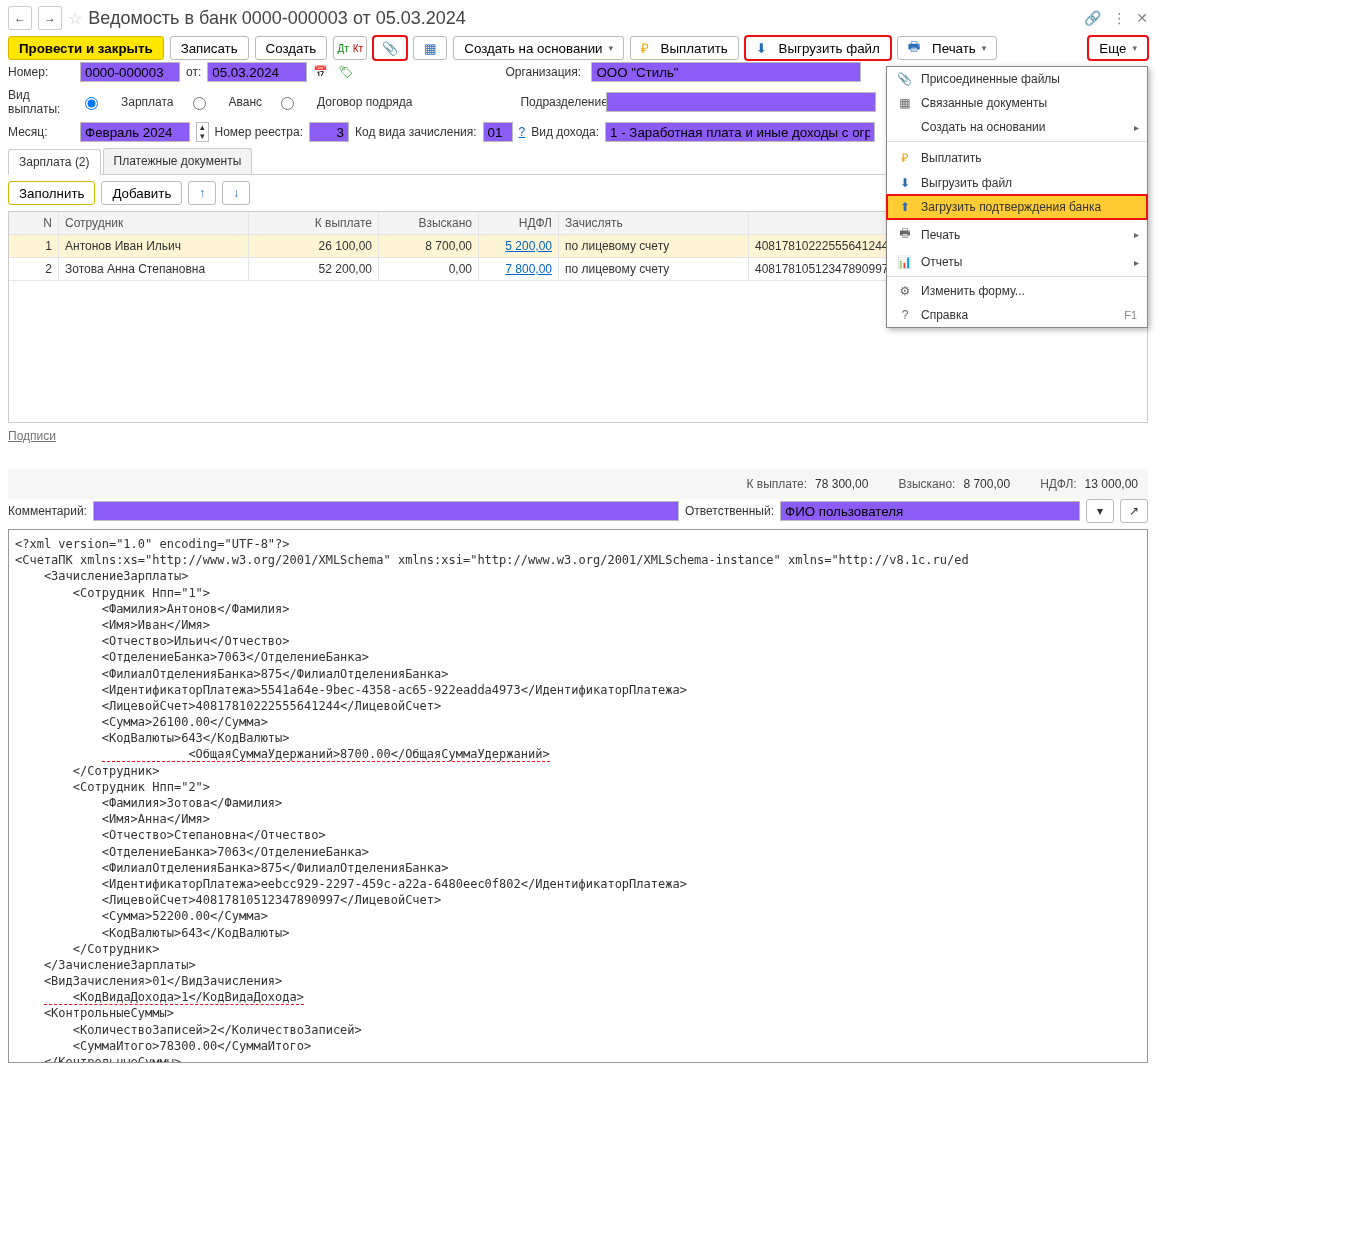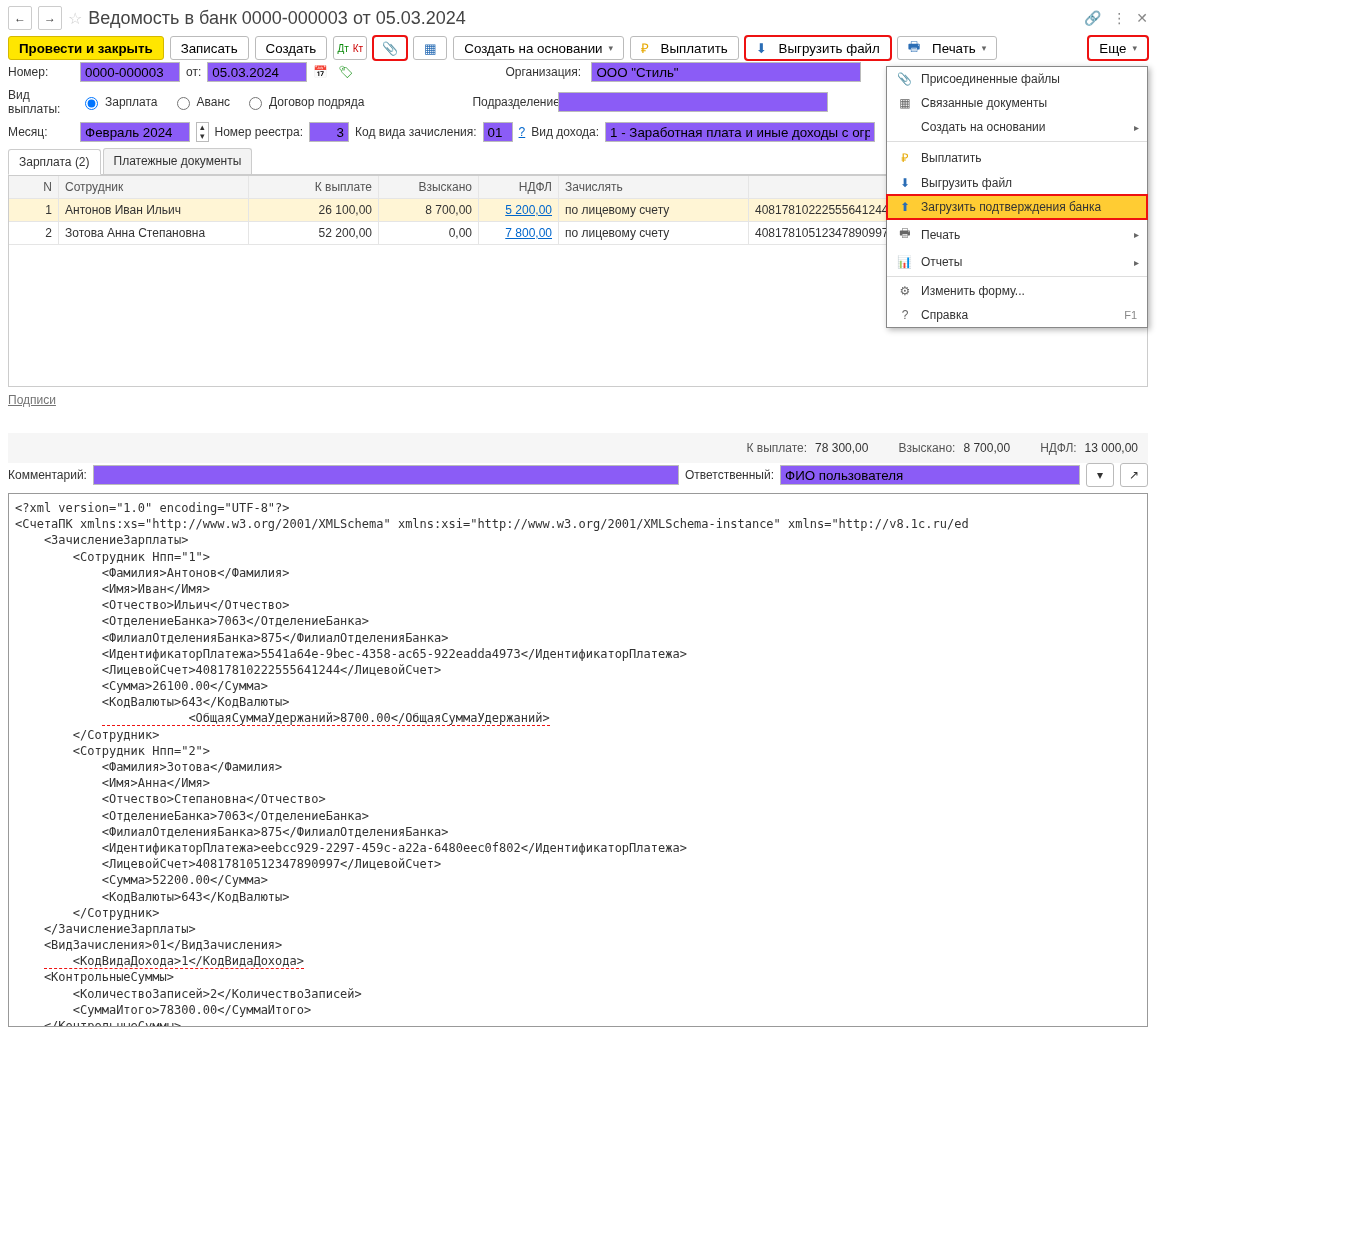--- a/index.html
+++ b/index.html
@@ -11,21 +11,21 @@
 .winbtns span{cursor:pointer;font-size:14px}
 .toolbar{display:flex;align-items:center;gap:6px;flex-wrap:nowrap;margin-bottom:2px;position:relative}
 .btn{border:1px solid #bbb;padding:4px 10px;background:#fff;cursor:pointer;border-radius:3px;display:inline-flex;align-items:center;gap:4px;height:24px;box-sizing:border-box;white-space:nowrap}
 .btn.yellow{background:#ffe600;font-weight:bold;border-color:#d4b800}
 .btn.drop::after{content:"▾";font-size:9px;margin-left:2px;color:#666}
 .btn.redbox{outline:2px solid #e11;outline-offset:-1px}
 .iconbtn{width:28px;justify-content:center;padding:4px 16px}
 .formrow{display:flex;align-items:center;gap:6px;margin-bottom:6px}
 .lbl{display:inline-block}
 .inp{border:1px solid #bbb;padding:2px 4px;height:20px;box-sizing:border-box;background:#8b5cf6}
-.radio{display:inline-flex;align-items:center;gap:4px;margin-right:8px}
+.radio{display:inline-flex;align-items:center;gap:20px;margin-right:8px}
 .tabs{display:flex;border-bottom:1px solid #ccc;margin-top:4px}
 .tab{padding:5px 10px;border:1px solid #ccc;border-bottom:none;background:#f3f3f3;cursor:pointer;border-radius:3px 3px 0 0;margin-right:2px}
 .tab.active{background:#fff;border-bottom:1px solid #fff;position:relative;top:1px}
 .subbar{display:flex;align-items:center;gap:6px;padding:6px 0}
 .arrowbtn{border:1px solid #bbb;width:26px;height:22px;display:flex;align-items:center;justify-content:center;cursor:pointer;border-radius:3px}
 .grid{border:1px solid #ccc;height:210px;overflow:auto}
 .gridhead,.gridrow{display:flex;border-bottom:1px solid #e5e5e5}
 .gridhead{background:#f4f4f4;font-weight:normal;color:#555}
 .gc{padding:4px 6px;border-right:1px solid #e5e5e5;box-sizing:border-box;overflow:hidden;white-space:nowrap}
 .c0{width:50px;text-align:right}.c1{width:190px}.c2{width:130px;text-align:right}.c3{width:100px;text-align:right}.c4{width:80px;text-align:right}.c5{width:190px}.c6{flex:1}
@@ -174,20 +174,28 @@
   <span class="link">?</span>
   <span class="lbl">Вид дохода:</span>
   <input class="inp" style="width: 270px;" value="1 - Заработная плата и иные доходы с ограничение">
  </div>
 
  <div class="tabs">
   <div class="tab active">Зарплата (2)</div>
   <div class="tab">Платежные документы</div>
  </div>
 
+ <div class="subbar">
+  <button class="btn" style="border-color:#d4b800">Заполнить</button>
+  <button class="btn">Добавить</button>
+  <div class="arrowbtn" style="color:#2a6db5">↑</div>
+  <div class="arrowbtn" style="color:#2a6db5">↓</div>
+  <div class="fill"></div>
+  <input class="inp" style="width: 40px;" placeholder="Пои">
+ </div>
 
  <div class="grid">
   <div class="gridhead">
    <div class="gc c0">N</div>
    <div class="gc c1">Сотрудник</div>
    <div class="gc c2">К выплате</div>
    <div class="gc c3">Взыскано</div>
    <div class="gc c4">НДФЛ</div>
    <div class="gc c5">Зачислять</div>
    <div class="gc c6"></div>

